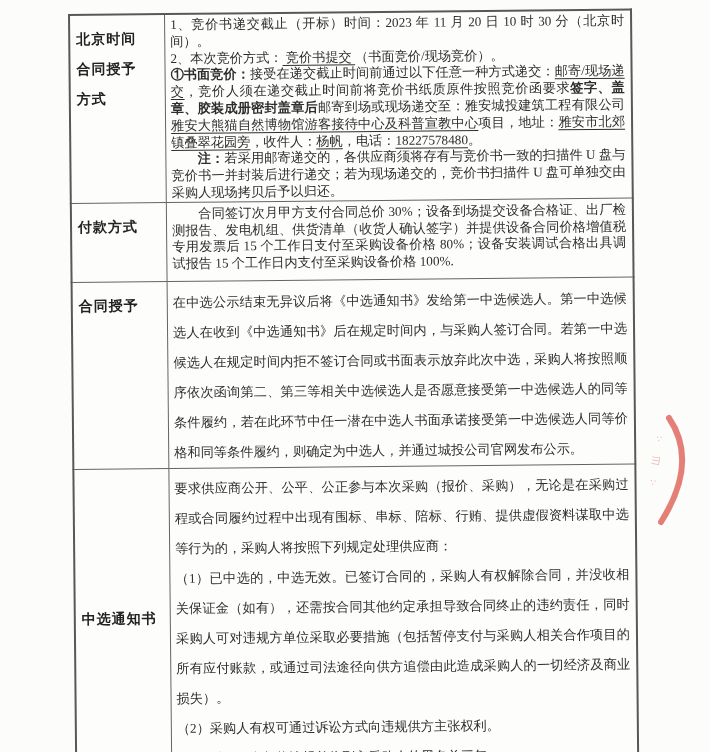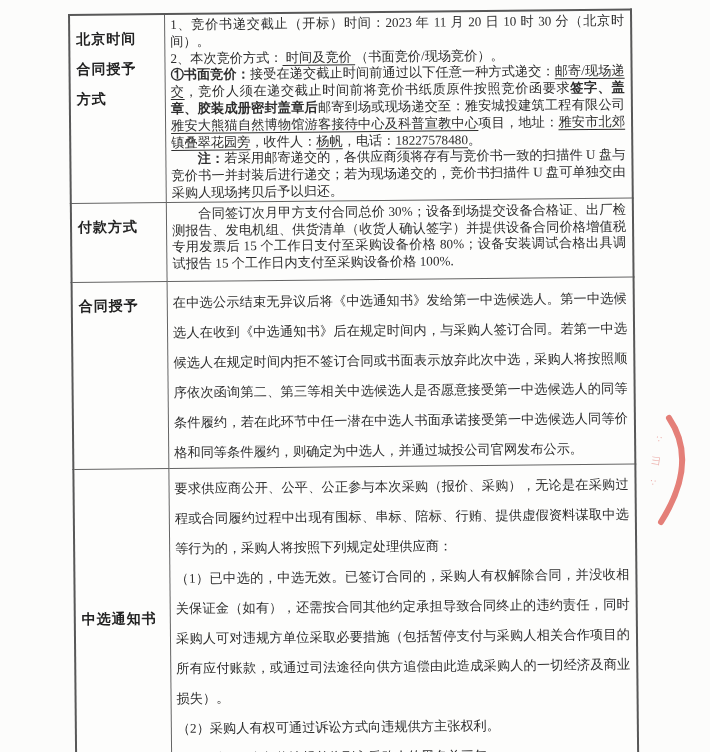--- a/index.html
+++ b/index.html
@@ -61,21 +61,21 @@
   <table class="doc">
     <tbody id="doc-body">
         <tr class="tight r1">
           <th class="hdr" style="height: 164px;">
             <span>北京时间</span>
             <span>合同授予</span>
             <span>方式</span>
           </th>
           <td class="cell">
             <div class="par"><span class="">1、竞价书递交截止（开标）时间：2023 年 11 月 20 日 10 时 30 分（北京时间）。</span></div>
-            <div class="par"><span class="">2、本次竞价方式：</span><span class="run-u"> 时间及竞价 </span><span class="">（书面竞价/现场竞价）。</span></div>
+            <div class="par"><span class="">2、本次竞价方式：</span><span class="run-u"> 竞价书提交 </span><span class="">（书面竞价/现场竞价）。</span></div>
             <div class="par"><span class="run-b ">①书面竞价：</span><span class="">接受在递交截止时间前通过以下任意一种方式递交：</span><span class="run-u">邮寄/现场递交</span><span class="">，竞价人须在递交截止时间前将竞价书纸质原件按照竞价函要求</span><span class="run-b ">签字、盖章、胶装成册密封盖章后</span><span class="">邮寄到场或现场递交至：雅安城投建筑工程有限公司</span><span class="run-u">雅安大熊猫自然博物馆游客接待中心及科普宣教中心</span><span class="">项目，地址：</span><span class="run-u">雅安市北郊镇叠翠花园旁</span><span class="">，收件人：</span><span class="run-u">杨帆</span><span class="">，电话：</span><span class="run-u">18227578480</span><span class="">。</span></div>
             <div class="par ind"><span class="run-b ">注：</span><span class="">若采用邮寄递交的，各供应商须将存有与竞价书一致的扫描件 U 盘与竞价书一并封装后进行递交；若为现场递交的，竞价书扫描件 U 盘可单独交由采购人现场拷贝后予以归还。</span></div>
           </td>
         </tr>
         <tr class="tight r2">
           <th class="hdr" style="height: 69px; margin-top: 32px;">
             <span>付款方式</span>
           </th>
           <td class="cell">
             <div class="par ind"><span class="">合同签订次月甲方支付合同总价 30%；设备到场提交设备合格证、出厂检测报告、发电机组、供货清单（收货人确认签字）并提供设备合同价格增值税专用发票后 15 个工作日支付至采购设备价格 80%；设备安装调试合格出具调试报告 15 个工作日内支付至采购设备价格 100%.</span></div>

